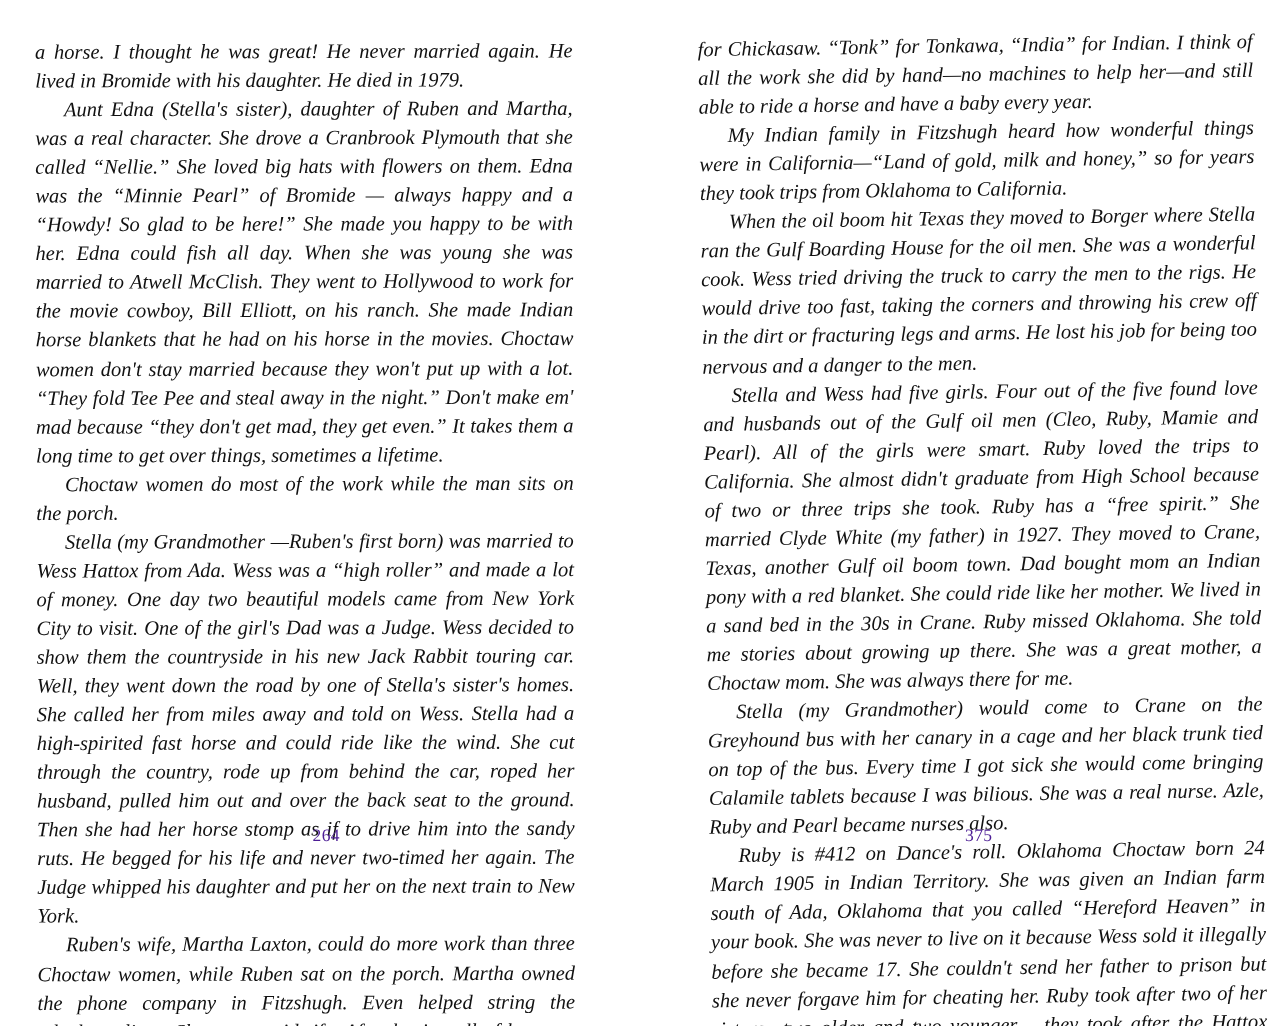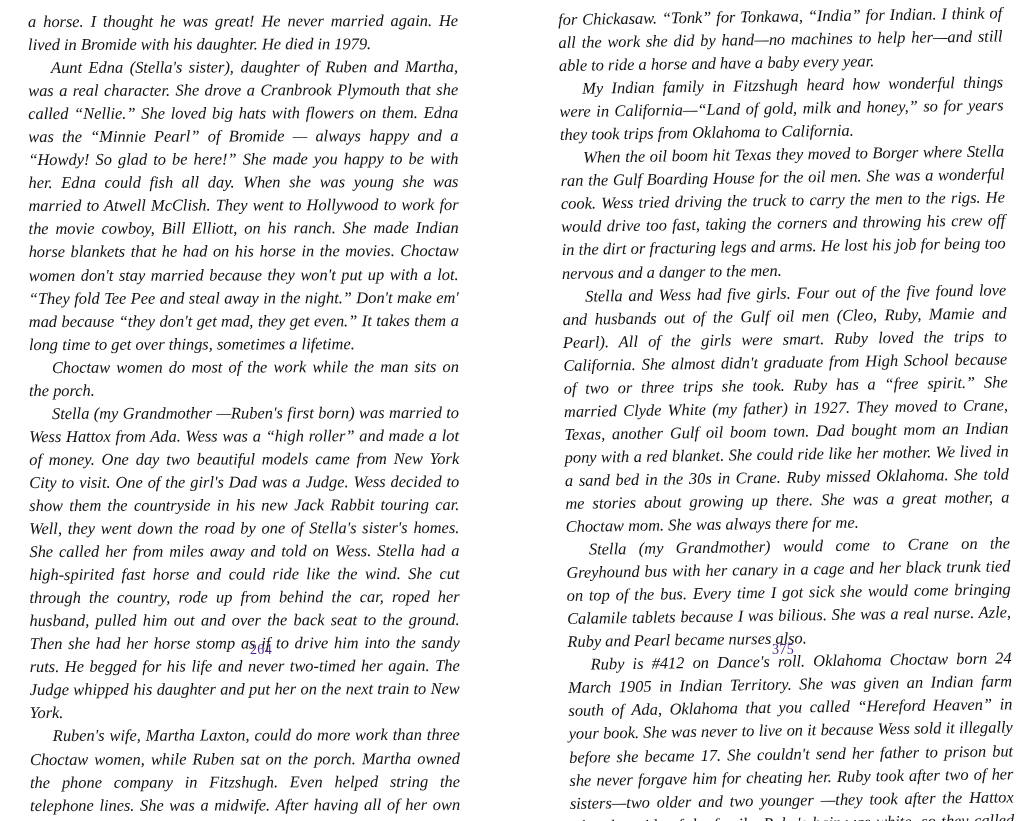--- a/index.html
+++ b/index.html
@@ -18,20 +18,21 @@
     position: relative;
     width: 1024px;
     height: 821px;
     display: flex;
     box-sizing: border-box;
   }
   .page {
     position: relative;
     box-sizing: border-box;
     height: 676px;
+    margin-top: 20px;
   }
   .page-left {
     width: 512px;
     padding: 10px 54px 0 28px;
   }
   .page-right {
     width: 512px;
     padding: 8px 22px 0 46px;
   }
   .column {

